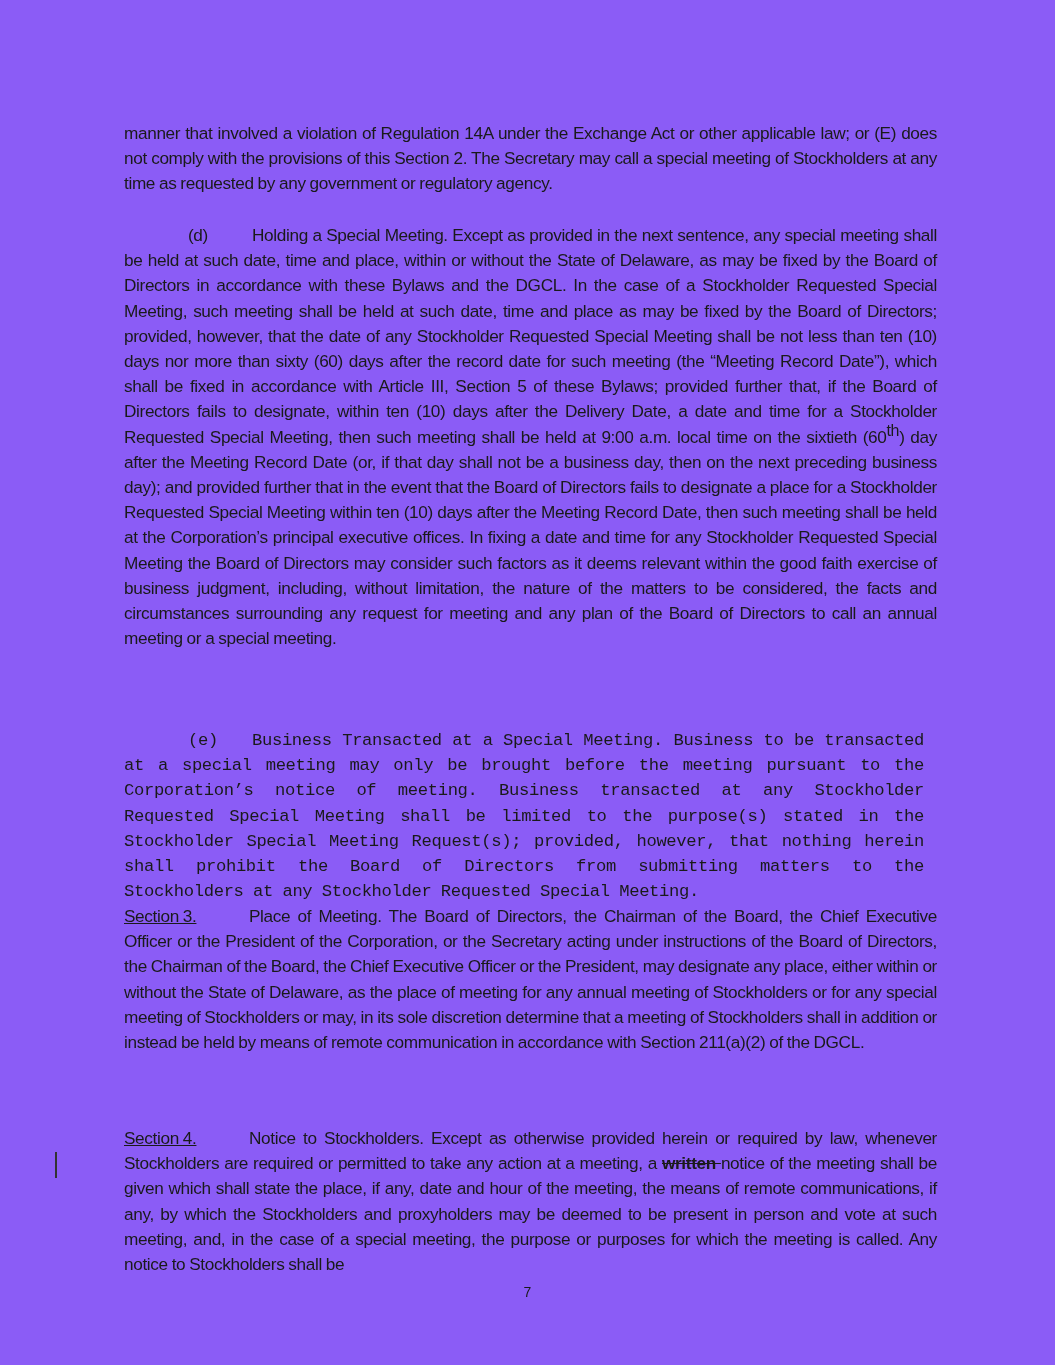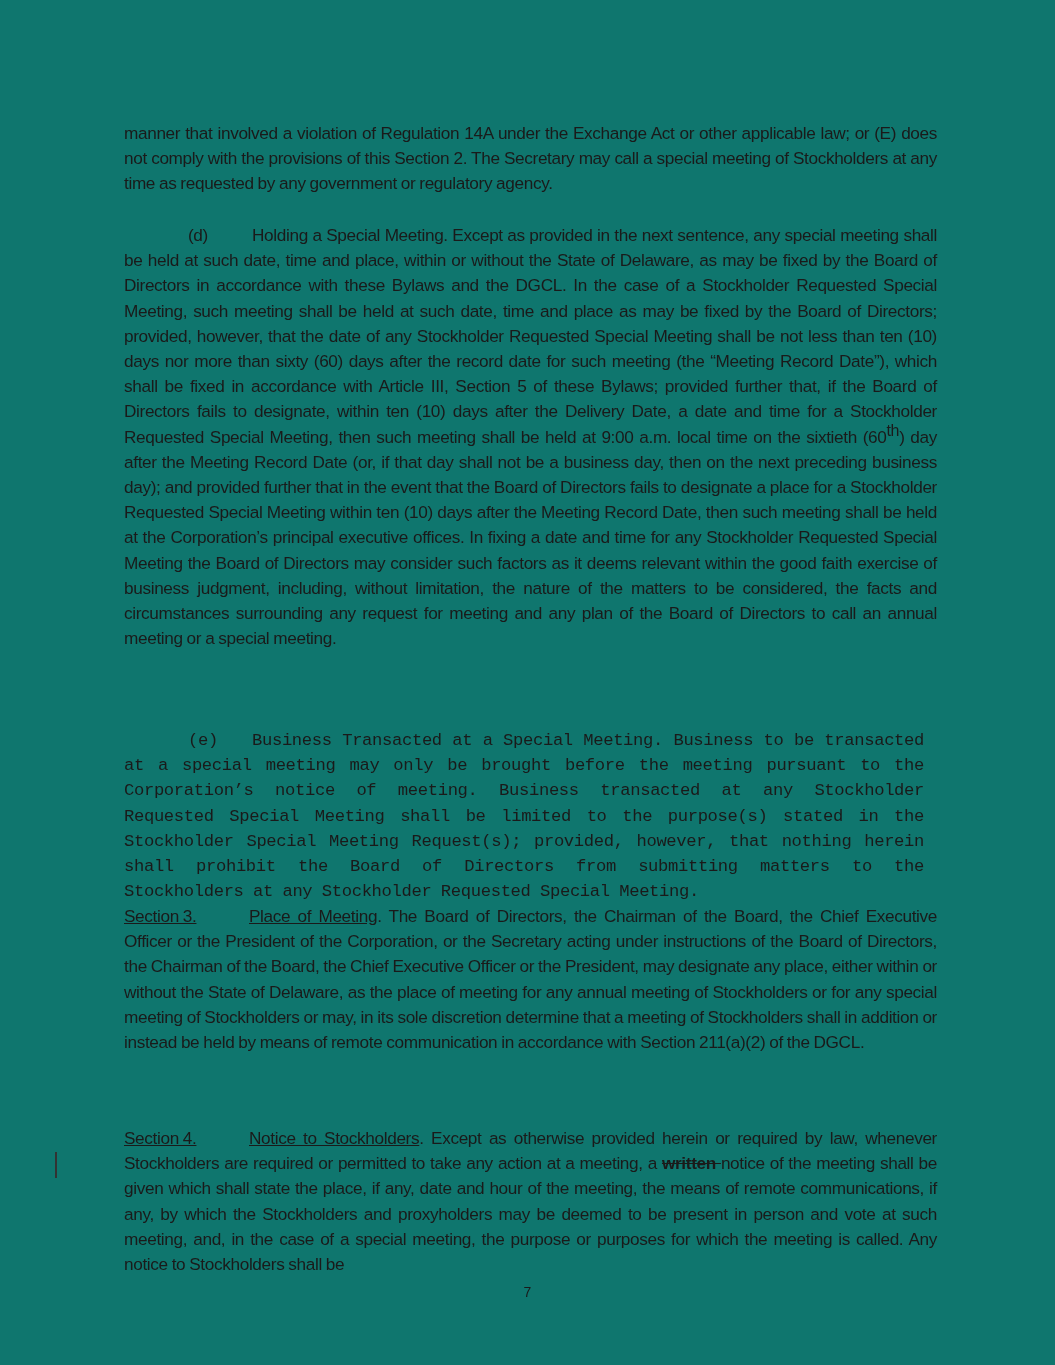--- a/index.html
+++ b/index.html
@@ -1,25 +1,25 @@
 <!DOCTYPE html>
 <html><head>
 <meta charset="utf-8">
 <style>
   html, body { margin: 0; padding: 0; background: #ffffff; }
   body { width: 1055px; height: 1365px; position: relative; overflow: hidden;
          font-family: "Liberation Sans", sans-serif; color: #1a1a1a; }
-  .page { position: absolute; left: 0; top: 0; width: 1055px; height: 1365px; background: #0f766e; }
+  .page { position: absolute; left: 0; top: 0; width: 1055px; height: 1365px; background: #8b5cf6; }
   .para { position: absolute; left: 124px; width: 813px; font-size: 17.2px; line-height: 25.2px;
           text-align: justify; letter-spacing: -0.35px; word-spacing: -0.5px; }
   .para.e { width: 800px; font-family: Liberation Mono, monospace; }
   .indent { display: inline-block; width: 64px; }
   .label { display: inline-block; width: 64px; }
   .sec-label { display: inline-block; width: 125px; text-decoration: underline; }
-  .u { text-decoration: underline; }
+  .u { }
   .strike { text-decoration: line-through; font-weight: bold; }
   sup { font-size: 16px; line-height: 0; vertical-align: super; }
   .change-bar { position: absolute; left: 55px; top: 1152px; width: 2px; height: 26px; background: #333; }
   .page-num { position: absolute; left: 0; width: 1055px; top: 1284px; text-align: center; font-size: 14px; }
 </style>
 </head>
 <body>
 
 <div class="page">
 

